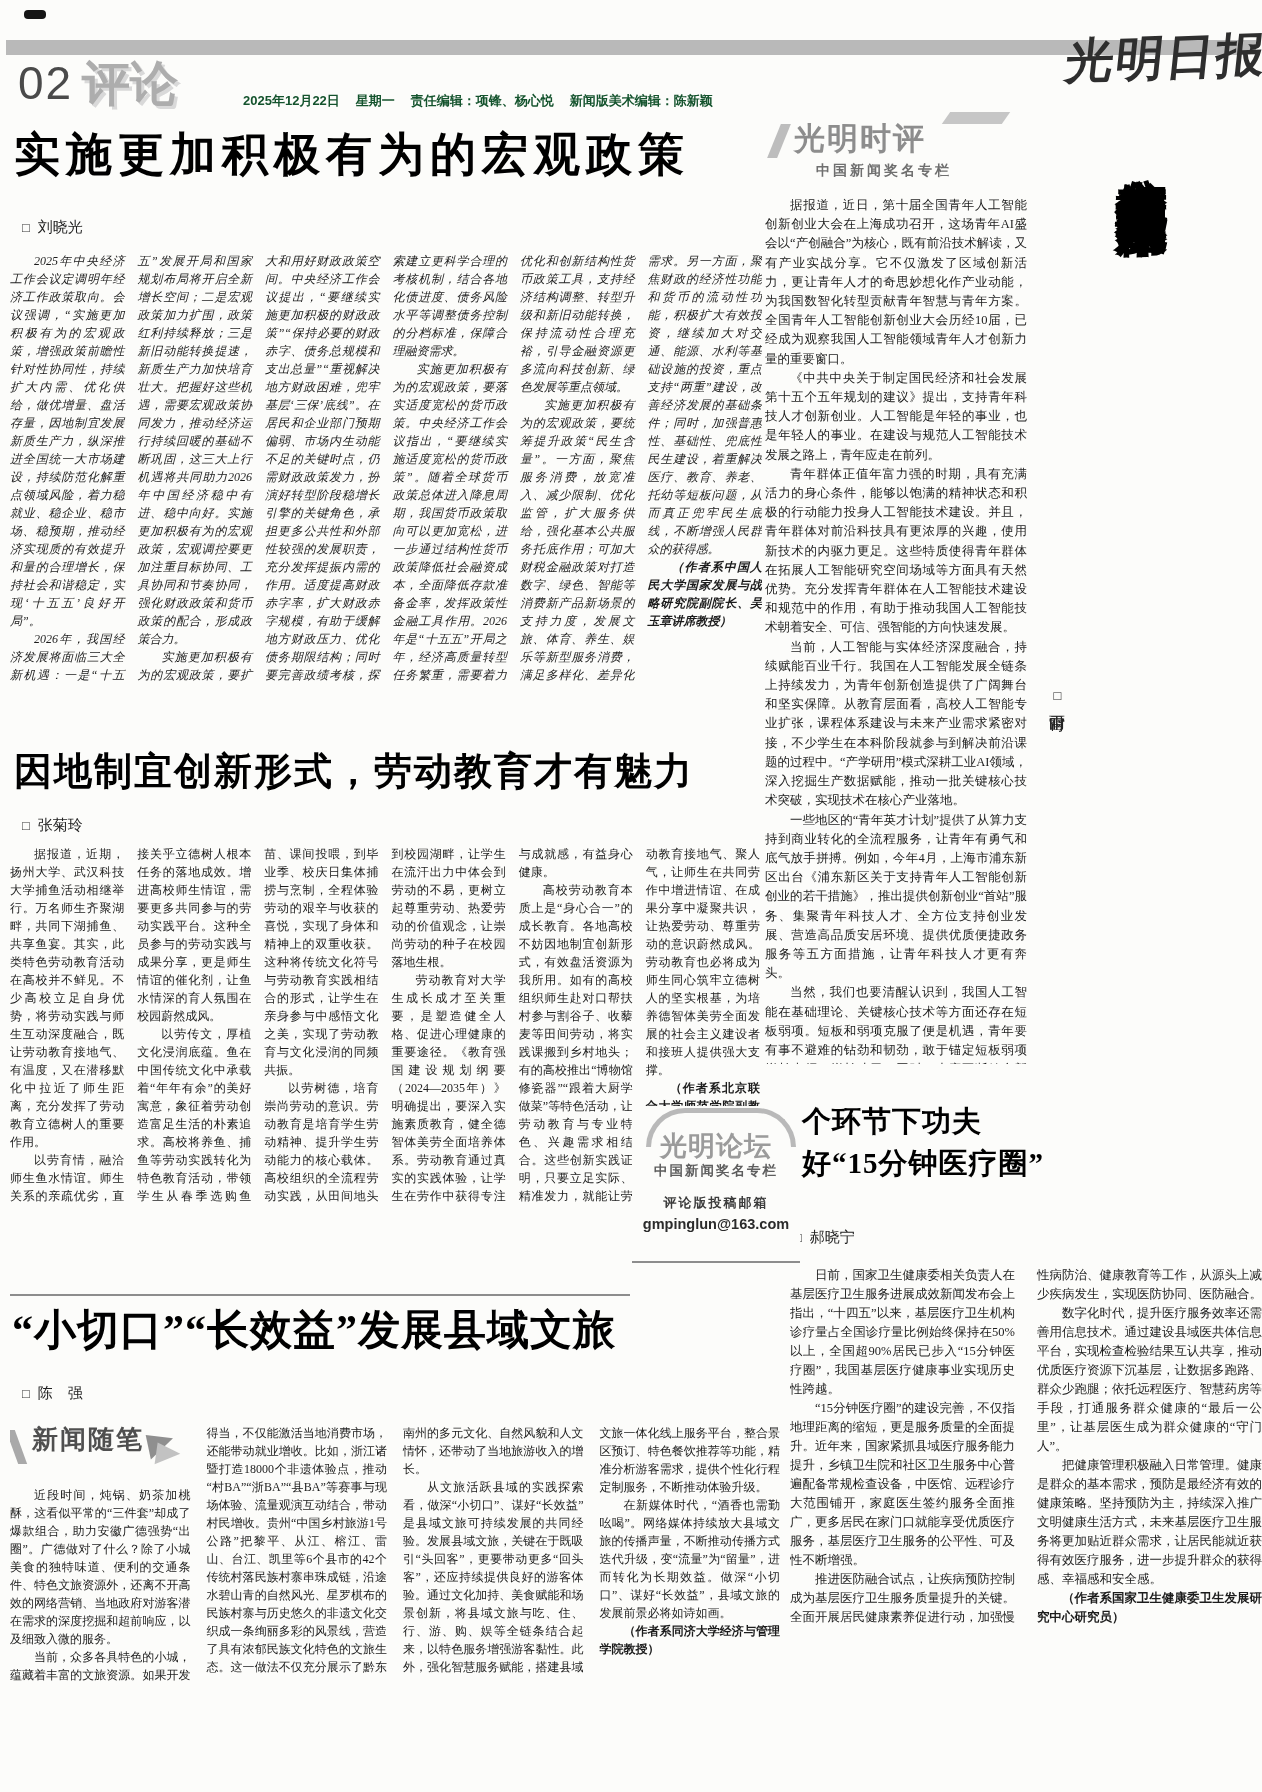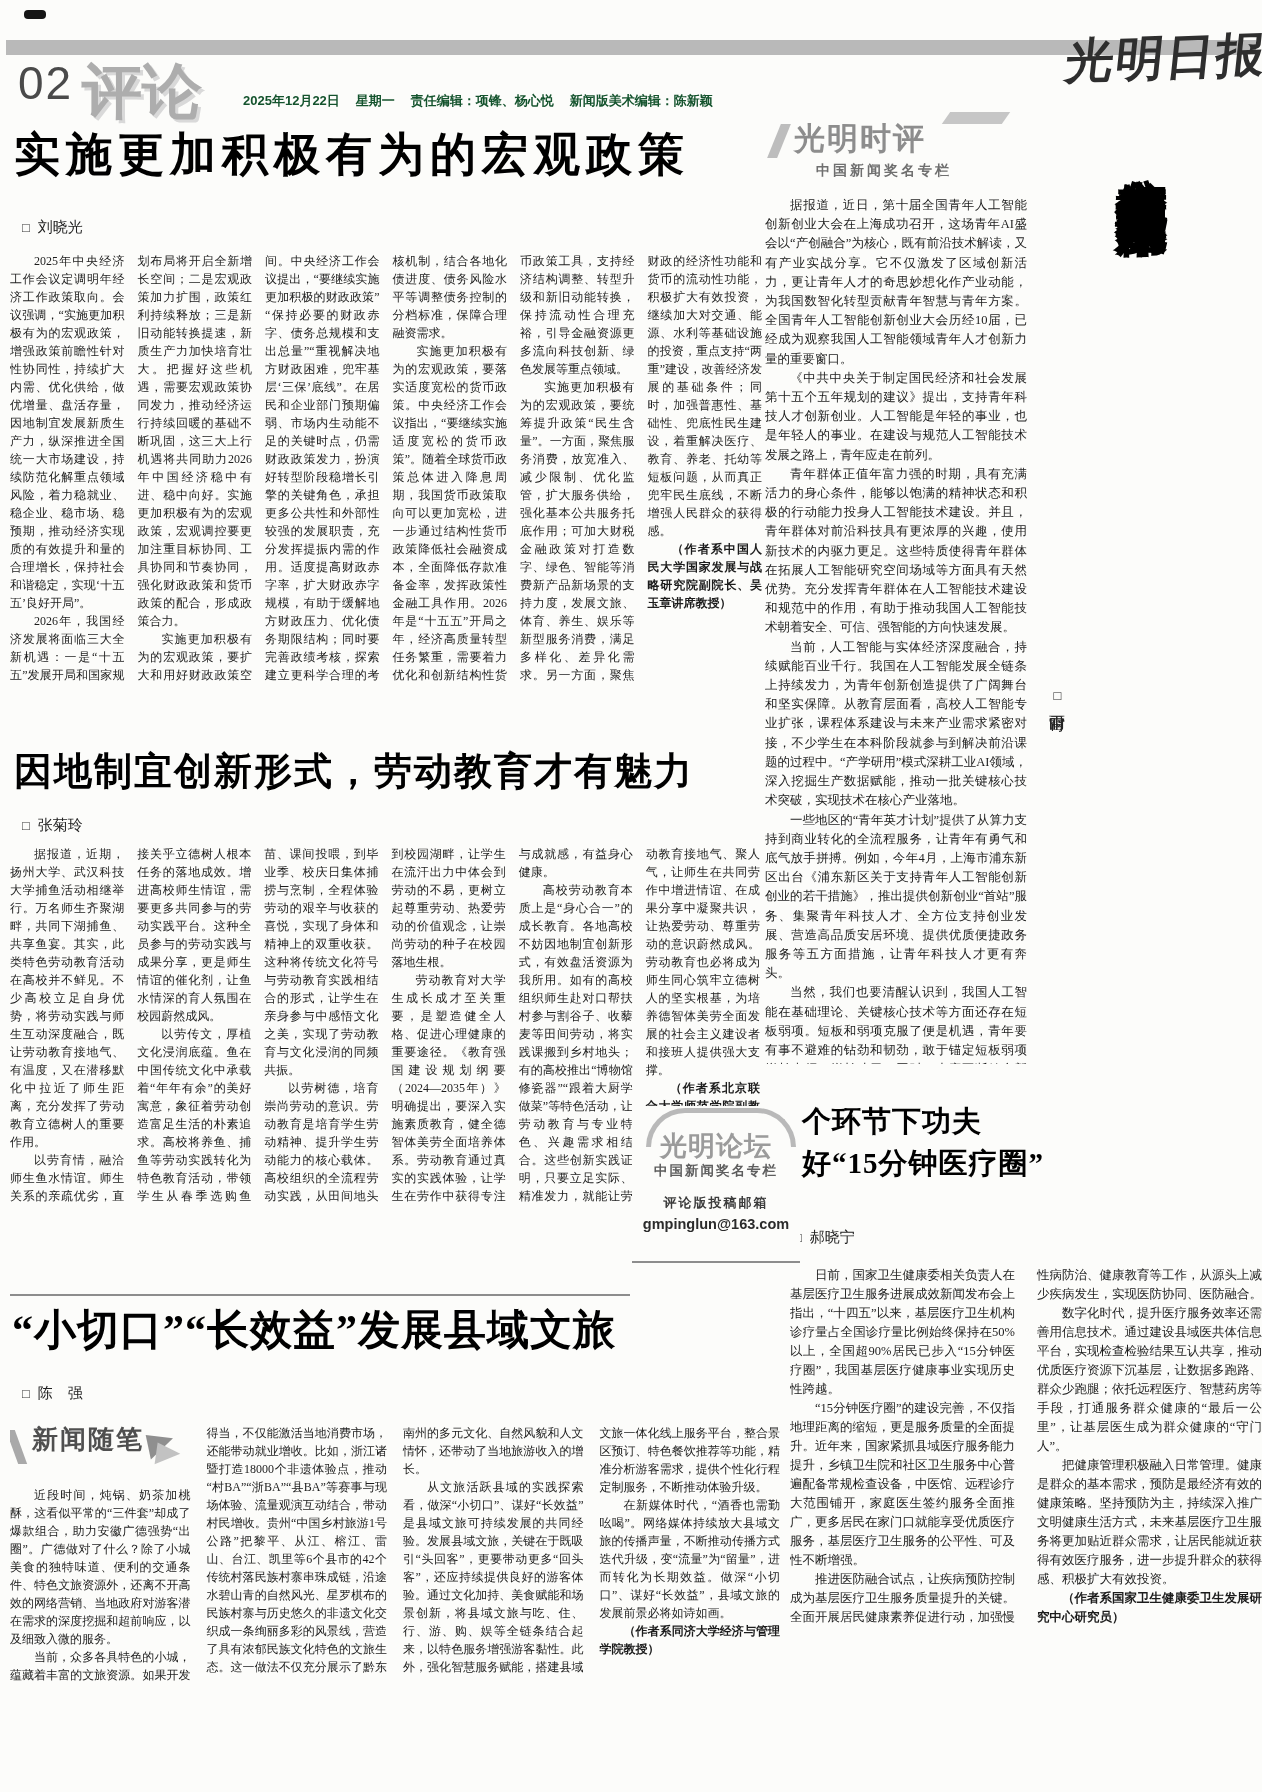--- a/index.html
+++ b/index.html
@@ -6,35 +6,35 @@
   .page{
     position:relative;width:1262px;height:1792px;margin:0 auto;
     background:#fcfcfa;overflow:hidden;
     font-family:"Liberation Serif","DejaVu Serif",serif;color:#1c1c1c;padding-left:41px;
   }
   .abs{position:absolute;}
   
   .reg-mark{left:24px;top:10px;width:22px;height:9px;background:#151515;border-radius:4px;}
   .top-bar{left:6px;top:40px;width:1250px;height:15px;background:#b9b9b9;}
   .page-num{left:18px;top:56px;font-family:"Liberation Sans",sans-serif;font-size:46px;color:#4a4a4a;letter-spacing:2px;}
-  .section-name{left:82px;top:52px;font-family:"Liberation Sans",sans-serif;font-size:60px;font-weight:bold;color:#adadad;text-shadow:3px 3px 0 #d9d9d9;text-align:right;}
+  .section-name{left:82px;top:52px;font-family:"Liberation Sans",sans-serif;font-size:48px;font-weight:bold;color:#adadad;text-shadow:3px 3px 0 #d9d9d9;text-align:right;}
   .dateline{left:243px;top:92px;font-family:"Liberation Sans",sans-serif;font-size:13px;font-weight:bold;color:#14532d;white-space:nowrap;}
   .dateline span{margin-right:16px;}
   .masthead{left:1066px;top:26px;font-size:48px;font-weight:bold;color:#2e2e2e;transform:skewX(-8deg) rotate(-2deg);letter-spacing:2px;}
   
   .headline{font-weight:900;color:#000;white-space:nowrap;}
   .byline{font-size:15px;color:#222;}
   .byline .marker{font-size:13px;margin-right:8px;color:#333;}
   .body-cols{font-size:12px;line-height:18px;overflow:hidden;}
   .body-cols p{margin:0;text-indent:2em;text-align:justify;}
   .attribution{font-family:"Liberation Sans",sans-serif;font-weight:bold;text-indent:2em;text-align:justify;margin:0;}
   
   .a1-title{left:14px;top:124px;font-size:46px;letter-spacing:6px;}
   .a1-byline{left:22px;top:218px;}
-  .a1-body{left:10px;top:252px;width:752px;height:482px;column-count:6;column-gap:13px;}
+  .a1-body{left:10px;top:252px;width:752px;height:482px;column-count:6;column-gap:13px;font-style:italic;}
   
   .shiping{left:768px;top:112px;width:244px;height:78px;}
   .shiping .slash{position:absolute;left:6px;top:12px;width:10px;height:34px;background:#bdbdbd;transform:skewX(-22deg);}
   .shiping .pgram{position:absolute;right:6px;top:0px;width:60px;height:12px;background:#c6c6c6;transform:skewX(-35deg);}
   .shiping .t{position:absolute;left:26px;top:6px;font-family:"Liberation Sans",sans-serif;font-size:31px;font-weight:bold;color:#8d8d8d;letter-spacing:2px;}
   .shiping .s{position:absolute;left:48px;top:50px;font-family:"Liberation Sans",sans-serif;font-size:14px;font-weight:bold;color:#6f6f6f;letter-spacing:3px;}
   
   .a5-body{left:765px;top:196px;width:262px;height:868px;font-size:12.5px;line-height:19.2px;}
   .a5-vtitle{left:1106px;top:136px;height:1000px;writing-mode:vertical-rl;font-size:52px;font-weight:900;letter-spacing:2px;color:#000;}
   .a5-vbyline{left:1046px;top:688px;writing-mode:vertical-rl;font-size:16px;color:#222;}
@@ -145,21 +145,21 @@
     <div>建好“15分钟医疗圈”</div>
   </div>
   <div class="abs byline a4-byline">
     <span class="marker">□</span><span>郝晓宁</span>
   </div>
   <div class="abs body-cols a4-body">
     <p>日前，国家卫生健康委相关负责人在基层医疗卫生服务进展成效新闻发布会上指出，“十四五”以来，基层医疗卫生机构诊疗量占全国诊疗量比例始终保持在50%以上，全国超90%居民已步入“15分钟医疗圈”，我国基层医疗健康事业实现历史性跨越。</p>
       <p>“15分钟医疗圈”的建设完善，不仅指地理距离的缩短，更是服务质量的全面提升。近年来，国家紧抓县域医疗服务能力提升，乡镇卫生院和社区卫生服务中心普遍配备常规检查设备，中医馆、远程诊疗大范围铺开，家庭医生签约服务全面推广，更多居民在家门口就能享受优质医疗服务，基层医疗卫生服务的公平性、可及性不断增强。</p>
       <p>推进医防融合试点，让疾病预防控制成为基层医疗卫生服务质量提升的关键。全面开展居民健康素养促进行动，加强慢性病防治、健康教育等工作，从源头上减少疾病发生，实现医防协同、医防融合。</p>
       <p>数字化时代，提升医疗服务效率还需善用信息技术。通过建设县域医共体信息平台，实现检查检验结果互认共享，推动优质医疗资源下沉基层，让数据多跑路、群众少跑腿；依托远程医疗、智慧药房等手段，打通服务群众健康的“最后一公里”，让基层医生成为群众健康的“守门人”。</p>
-      <p>把健康管理积极融入日常管理。健康是群众的基本需求，预防是最经济有效的健康策略。坚持预防为主，持续深入推广文明健康生活方式，未来基层医疗卫生服务将更加贴近群众需求，让居民能就近获得有效医疗服务，进一步提升群众的获得感、积极扩大有效投资。</p>
+      <p>把健康管理积极融入日常管理。健康是群众的基本需求，预防是最经济有效的健康策略。坚持预防为主，持续深入推广文明健康生活方式，未来基层医疗卫生服务将更加贴近群众需求，让居民能就近获得有效医疗服务，进一步提升群众的获得感、幸福感和安全感。</p>
       <p class="attribution">（作者系国家卫生健康委卫生发展研究中心研究员）</p>
   </div>
 
   <div class="abs headline a3-title">“小切口”“长效益”发展县域文旅</div>
   <div class="abs byline a3-byline">
     <span class="marker">□</span><span>陈　强</span>
   </div>
   <div class="abs body-cols a3-body">
     <div class="suibi">
       <div class="slash"></div>

